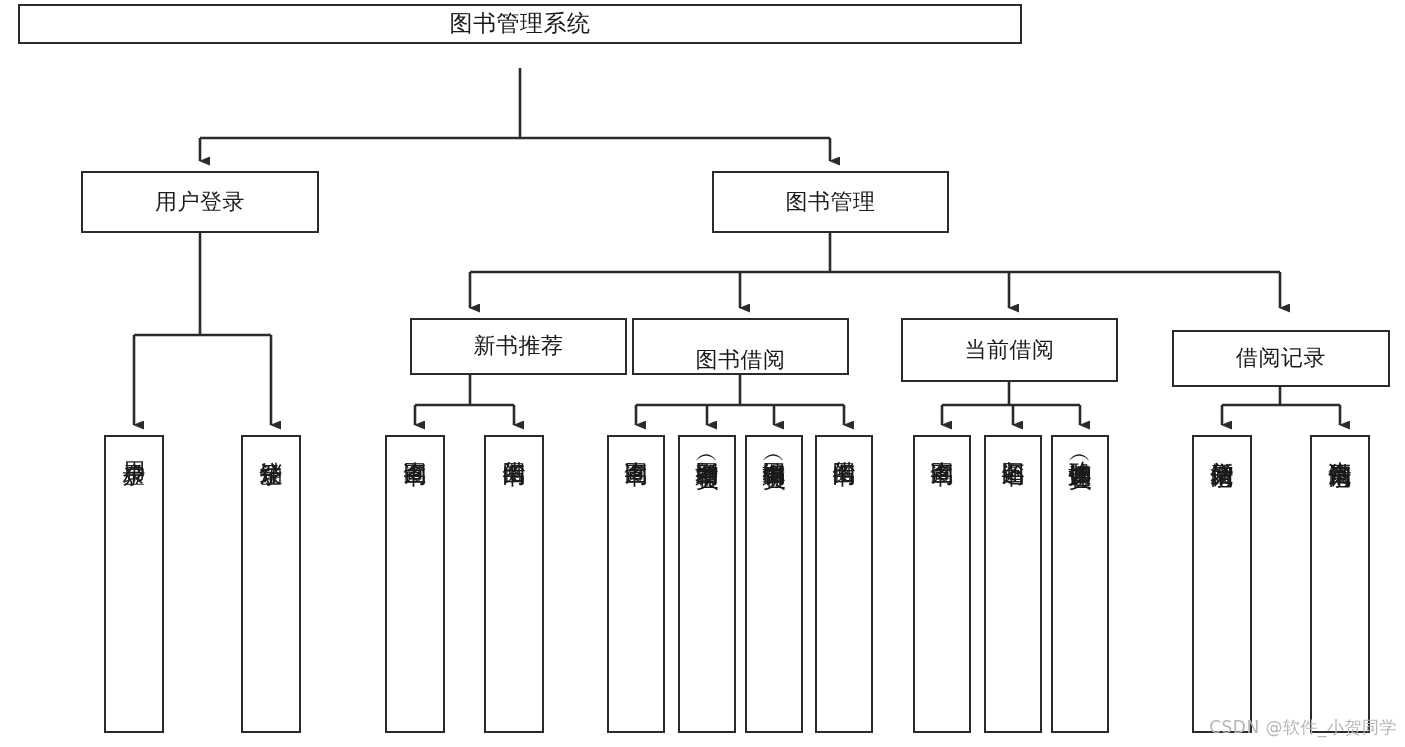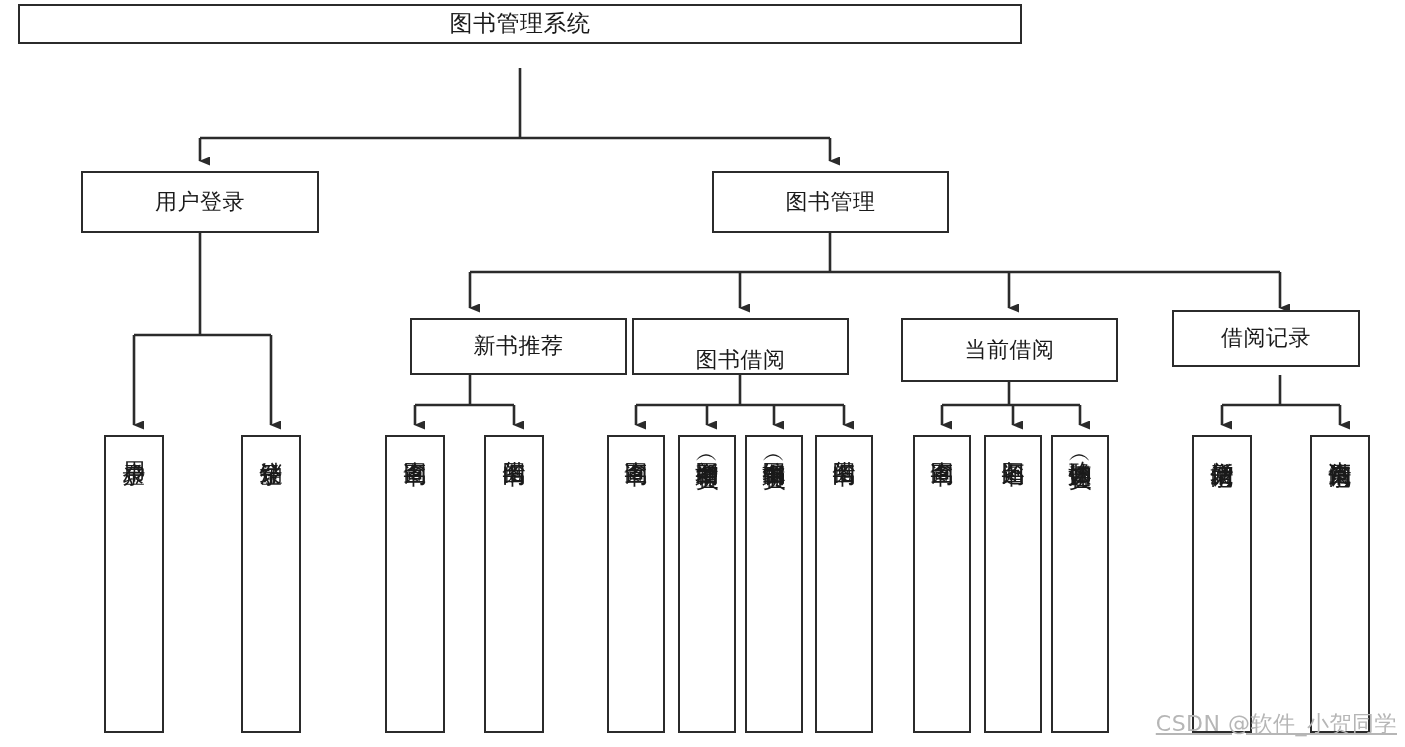--- a/index.html
+++ b/index.html
@@ -55,25 +55,24 @@
     line-height: 1.18;
     letter-spacing: 1px;
     text-align: left;
     white-space: nowrap;
     color: #1a1a1a;
   }
   #watermark {
     position: absolute;
     right: 8px;
     bottom: 8px;
-    font-size: 22px;
+    font-size: 17px;
     color: #b6b6b6;
     white-space: nowrap;
     letter-spacing: 0.5px;
-    text-decoration: underline;
   }
 </style>
 </head>
 <body>
 
 <div id="diagram-root">
 
   <svg id="diagram-svg" viewBox="0 0 1405 747" xmlns="http://www.w3.org/2000/svg">
     <defs>
       <marker id="arrowhead" markerWidth="9" markerHeight="11" refX="4.5" refY="10" orient="auto" markerUnits="userSpaceOnUse">
@@ -137,21 +136,21 @@
 
   <div class="node-box" style="left:362px; top:318px; width:217px; height:57px;margin-left:48px;">
     <span class="node-label-h">新书推荐</span>
   </div>
   <div class="node-box" style="left:632px; top:318px; width:217px; height:57px;align-items:flex-end;">
     <span class="node-label-h">图书借阅</span>
   </div>
   <div class="node-box" style="left:901px; top:318px; width:217px; height:64px;">
     <span class="node-label-h">当前借阅</span>
   </div>
-  <div class="node-box" style="left:1172px; top:310px; width:188px; height:57px;font-family:Liberation Serif, serif;">
+  <div class="node-box" style="left:1172px; top:330px; width:218px; height:57px;font-family:Liberation Serif, serif;">
     <span class="node-label-h">借阅记录</span>
   </div>
 
   <div class="node-box leaf" style="left:104px; top:435px; width:60px; height:298px;">
     <span class="node-label-v">用户登录</span>
   </div>
   <div class="node-box leaf" style="left:241px; top:435px; width:60px; height:298px;">
     <span class="node-label-v">注销登录</span>
   </div>
   <div class="node-box leaf" style="left:385px; top:435px; width:60px; height:298px;">

